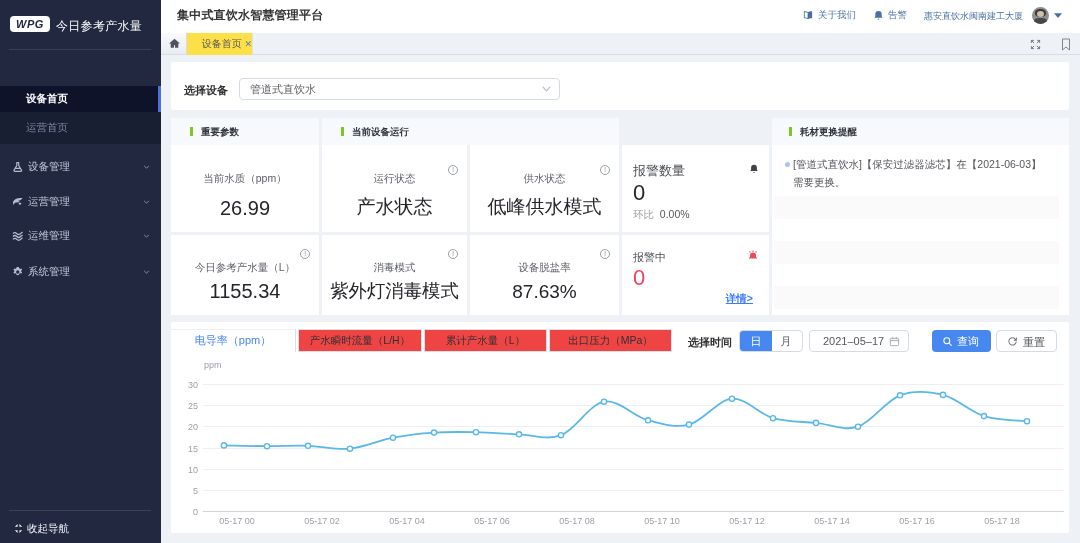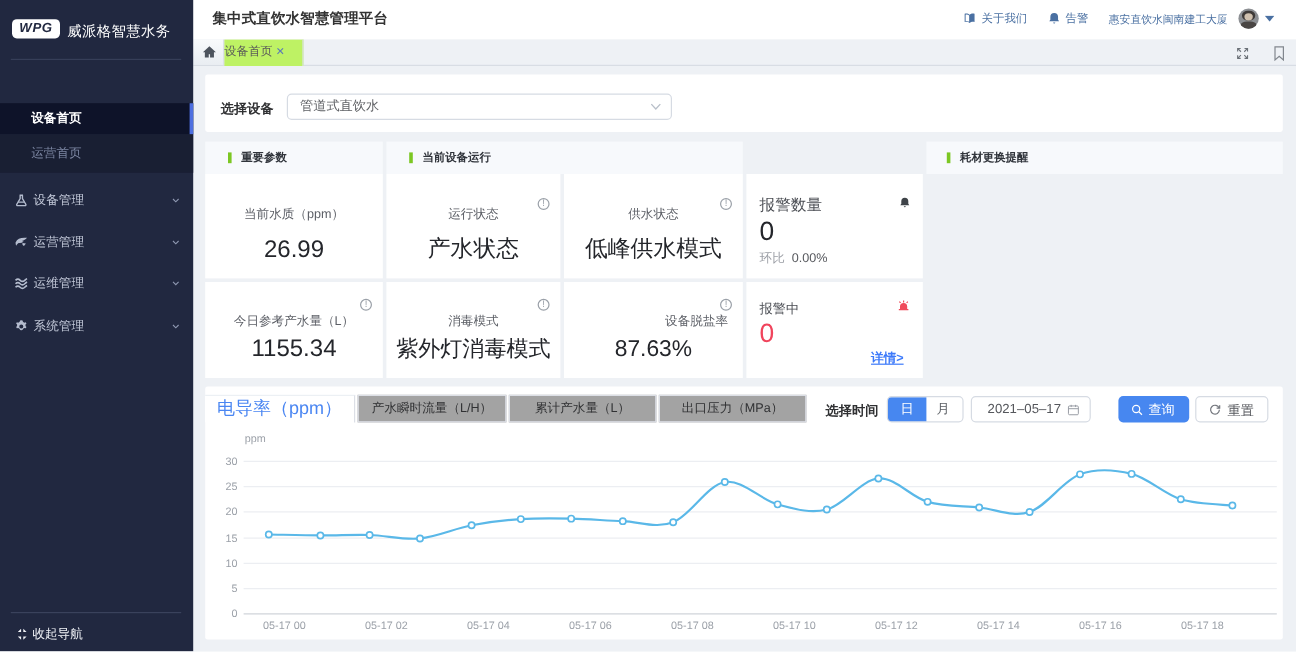--- a/index.html
+++ b/index.html
@@ -17,50 +17,50 @@
 .mrow .mt { position:absolute; left:28px; top:50%; transform:translateY(-50%); }
 .mrow .ar { position:absolute; right:11px; top:50%; transform:translateY(-50%); width:7px; height:7px; }
 .sub { left:0; width:161px; background:#191f33; font-size:10.5px; }
 
 #hdr { left:161px; top:0; width:919px; height:33px; background:#fff; }
 #hdr-title { left:177px; top:7px; font-size:12px; font-weight:bold; color:#333; letter-spacing:.2px;}
 .hlink { top:9px; font-size:9.5px; color:#4a70a2; }
 
 #tabbar { left:161px; top:33px; width:919px; height:22px; background:#eef1f5; border-bottom:1px solid #d8dde4; }
 #home-cell { left:161px; top:33px; width:26px; height:21px; border-right:1px solid #d8dde4; background:linear-gradient(#f8fafc,#e9edf2); }
-#tab1 { left:187px; top:33px; width:66px; height:22px; background:#bef264; border-right:1px solid #dde2e8; font-size:10px; color:#595959; text-align:left; line-height:21px;}
+#tab1 { left:187px; top:33px; width:66px; height:22px; background:#fde047; border-right:1px solid #dde2e8; font-size:10px; color:#595959; text-align:right; line-height:21px;}
 
 .panel { background:#fff; border-radius:2px; }
 #p-select { left:171px; top:62px; width:898px; height:48px; }
 #sel-label { left:184px; top:83px; font-size:11px; font-weight:bold; color:#303133; }
 #sel-box { left:239px; top:78px; width:321px; height:22px; border:1px solid #d6dbe3; border-radius:4px; background:#fff;
   font-size:11px; color:#606266; line-height:20px; padding-left:10px;}
 
 .chead { top:118px; height:27px; background:#f7f9fc; font-size:9.5px; font-weight:bold; color:#30343b; }
 .chead .gbar { position:absolute; left:19px; top:9px; width:3px; height:9px; background:#7cc723; }
 .chead .ht { position:absolute; left:30px; top:50%; transform:translateY(-50%); }
 .cell { background:#fff; }
 .cl { position:absolute; width:100%; text-align:center; font-size:10.5px; color:#5c5f66; }
 .cv { position:absolute; width:100%; text-align:center; font-size:19px; color:#24262b; }
 .info { position:absolute; width:10px; height:10px; border:1px solid #9aa0a8; border-radius:50%; color:#9aa0a8; font-size:8px; line-height:8px; text-align:center;}
 .i1 { right:9px; top:20px; } .i2 { right:9px; top:13.5px; }
 
 .stripe { left:779px; width:280px; background:#fafafa; }
 
 #p-chart { left:171px; top:322px; width:898px; height:211px; }
-.ctab { top:329px; height:23px; border:1px solid #dcdfe6; background:#a3a3a3; font-size:10.5px; color:#303133; text-align:center; line-height:21px;}
-#ctab1 { left:171px; top:329px; width:125px; height:23px; border-right:1px solid #dcdfe6; background:#fff; color:#4a86f2; font-size:15px; text-align:center; line-height:21px; border-top:1px solid #ecf0f4;}
+.ctab { top:329px; height:23px; border:1px solid #dcdfe6; background:#ef4444; font-size:10.5px; color:#303133; text-align:center; line-height:21px;}
+#ctab1 { left:171px; top:329px; width:125px; height:23px; border-right:1px solid #dcdfe6; background:#fff; color:#4a86f2; font-size:11px; text-align:center; line-height:21px; border-top:1px solid #ecf0f4;}
 </style>
 </head>
 <body>
 <div id="app">
 
   <div id="side" class="abs">
     <div id="logo-box" class="abs">WPG</div>
-    <div id="logo-txt" class="abs">威派格智慧水务</div>
+    <div id="logo-txt" class="abs">今日参考产水量</div>
     <div class="abs" style="left:9px; top:49px; width:142px; height:1px; background:#363e58;"></div>
 
 
     <div class="sub abs" style="top:86px; height:26px; background:#0e1329;">
       <span style="position:absolute; left:26px; top:50%; transform:translateY(-50%); color:#fff; font-weight:bold;">设备首页</span>
       <span style="position:absolute; right:0; top:0; width:3px; height:26px; background:#4e6fe0;"></span>
     </div>
     <div class="sub abs" style="top:112px; height:32px;">
       <span style="position:absolute; left:26px; top:50%; transform:translateY(-50%); color:#7d87a3;">运营首页</span>
     </div>
@@ -188,21 +188,21 @@
     <div class="cl" style="top:27px;">供水状态</div>
     <div class="cv" style="top:49px;">低峰供水模式</div>
     <div class="info i1">!</div>
   </div>
   <div class="cell abs" style="left:322px; top:235px; width:145px; height:80px;">
     <div class="cl" style="top:25.5px;">消毒模式</div>
     <div class="cv" style="top:43px; font-size:18.4px;">紫外灯消毒模式</div>
     <div class="info i2">!</div>
   </div>
   <div class="cell abs" style="left:470px; top:235px; width:149px; height:80px;">
-    <div class="cl" style="top:25.5px;margin-left:36px;">设备脱盐率</div>
+    <div class="cl" style="top:25.5px;">设备脱盐率</div>
     <div class="cv" style="top:45.5px;">87.63%</div>
     <div class="info i2">!</div>
   </div>
 
   <div class="cell abs" style="left:622px; top:145px; width:147px; height:87px;">
     <div style="position:absolute; left:11px; top:17px; font-size:13px; color:#4a4d53;">报警数量</div>
     <svg style="position:absolute; right:10px; top:18px;" width="10" height="12" viewBox="0 0 24 24" fill="#3e4348">
         <path d="M12 2 a7 7 0 0 1 7 7 v5 l2 3 H3 l2-3 V9 a7 7 0 0 1 7-7 Z M10 19 h4 a2 2 0 0 1-4 0 Z"></path>
       </svg>
     <div style="position:absolute; left:11px; top:34.5px; font-size:22px; color:#24262b;">0</div>
@@ -210,20 +210,27 @@
   </div>
   <div class="cell abs" style="left:622px; top:235px; width:147px; height:80px;">
     <div style="position:absolute; left:11px; top:15px; font-size:11px; color:#4a4d53;">报警中</div>
     <svg style="position:absolute; right:10px; top:13px;" width="12" height="13" viewBox="0 0 24 24" fill="#f04a5a">
         <path d="M6 14 a6 6 0 0 1 12 0 v4 H6 Z M4 18 h16 v2 H4 Z M11 4 h2 v3 h-2 Z M4.2 6.5 l1.4-1.4 l2.1 2.1 l-1.4 1.4 Z M19.8 6.5 l-1.4-1.4 l-2.1 2.1 l1.4 1.4 Z"></path>
       </svg>
     <div style="position:absolute; left:11px; top:30px; font-size:22px; color:#f0445c;">0</div>
     <div style="position:absolute; right:16px; top:57px; font-size:10.5px; color:#3d7afa; text-decoration:underline; font-weight:bold;">详情&gt;</div>
   </div>
 
+  <div class="cell abs" style="left:772px; top:145px; width:297px; height:170px;">
+    <div class="abs stripe" style="left:2px; top:51px; width:285px; height:23px;"></div>
+    <div class="abs stripe" style="left:2px; top:96px; width:285px; height:23px;"></div>
+    <div class="abs stripe" style="left:2px; top:141px; width:285px; height:23px;"></div>
+    <div style="position:absolute; left:13px; top:17px; width:5px; height:5px; border-radius:50%; background:#aec1f0;"></div>
+    <div style="position:absolute; left:21px; top:11px; width:252px; font-size:10.5px; line-height:17.5px; color:#55575c;">[管道式直饮水]【保安过滤器滤芯】在【2021-06-03】需要更换。</div>
+  </div>
 
   <div id="p-chart" class="abs panel"></div>
   <div id="ctab1" class="abs">电导率（ppm）</div>
   <div class="ctab abs" style="left:298px; width:124px;">产水瞬时流量（L/H）</div>
   <div class="ctab abs" style="left:424px; width:123px;">累计产水量（L）</div>
   <div class="ctab abs" style="left:549px; width:123px;">出口压力（MPa）</div>
   <div class="abs" style="left:688px; top:335px; font-size:11px; font-weight:bold; color:#303133;">选择时间</div>
   <div class="abs" style="left:739px; top:330px; width:64px; height:22px; border:1px solid #d6dbe3; border-radius:4px; background:#fff; overflow:hidden;">
     <div style="position:absolute; left:0; top:0; width:32px; height:22px; background:#4787f0; color:#fff; font-size:11px; text-align:center; line-height:21px;">日</div>
     <div style="position:absolute; right:0; top:0; width:32px; height:22px; color:#595c62; font-size:11px; text-align:center; line-height:21px;">月</div>

